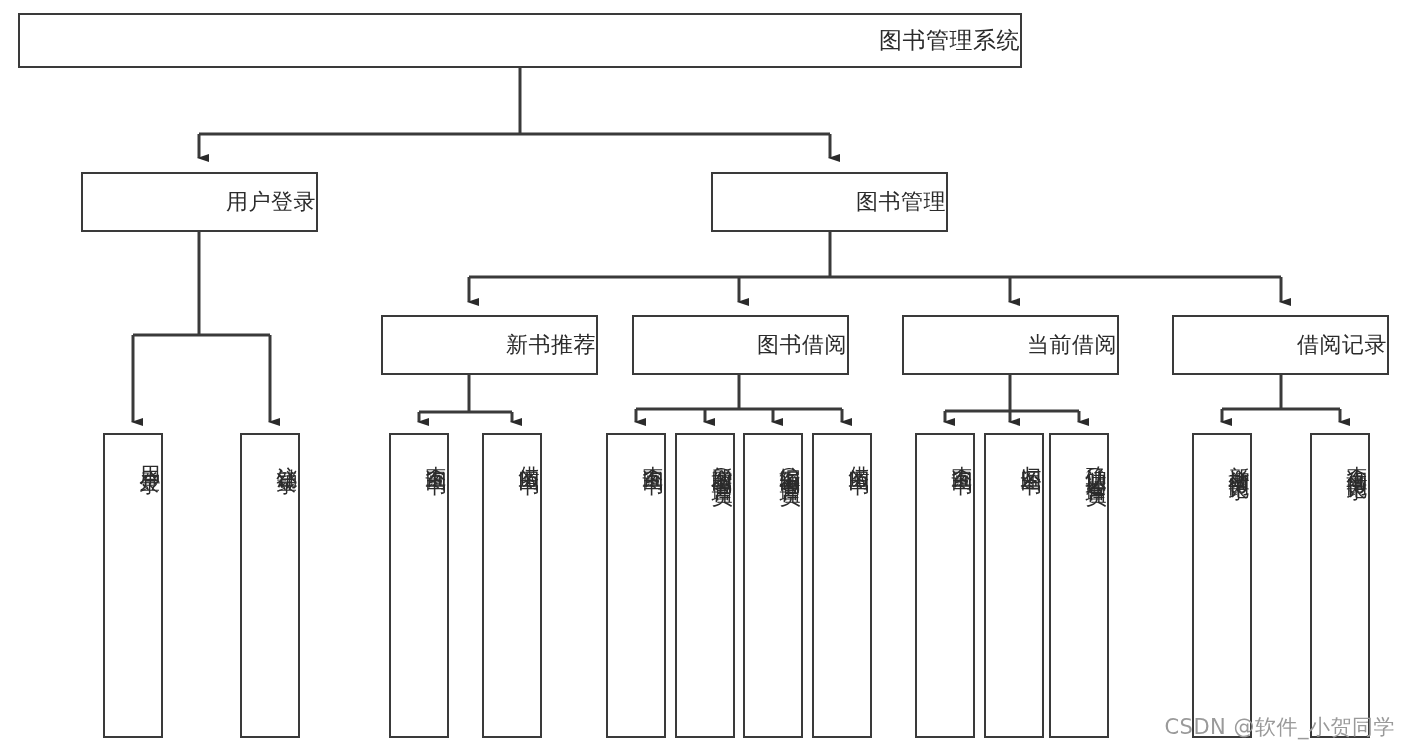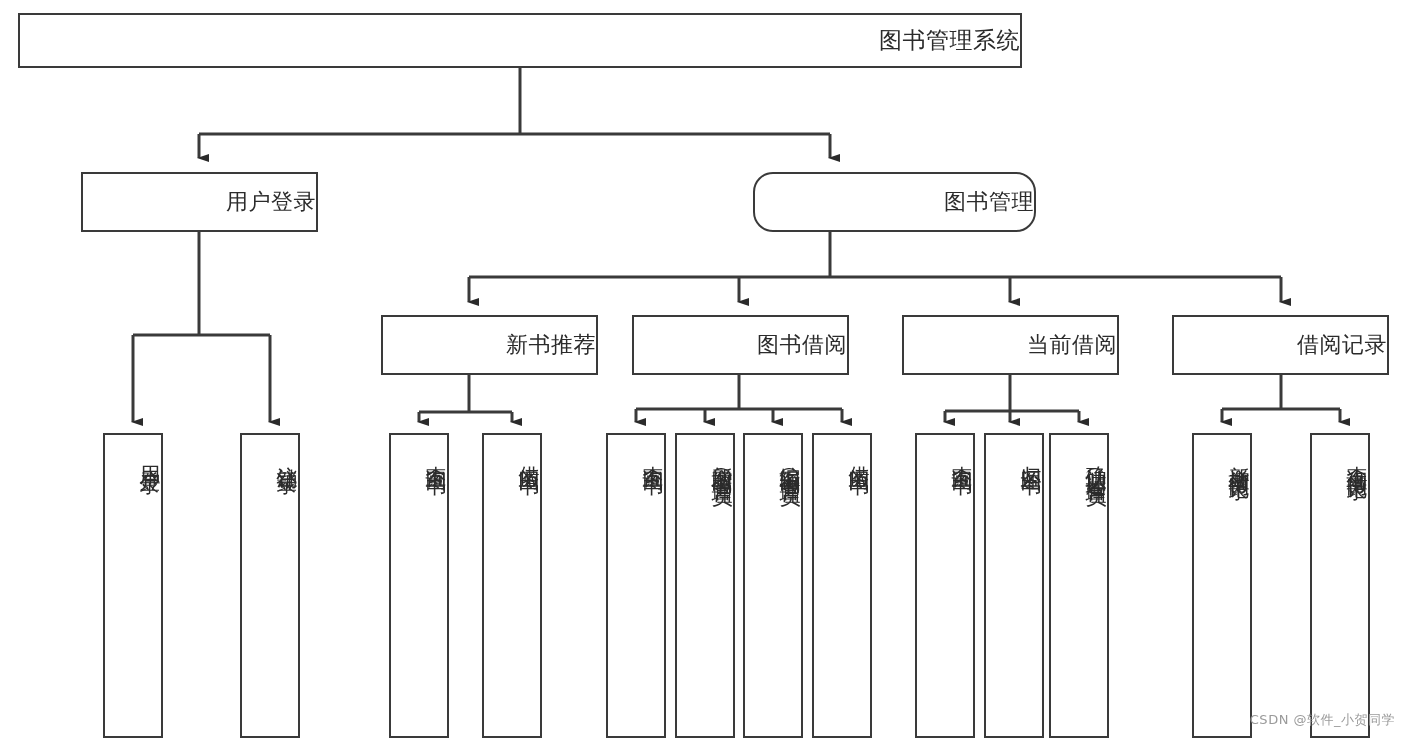--- a/index.html
+++ b/index.html
@@ -56,22 +56,22 @@
     writing-mode: vertical-rl;
     text-orientation: upright;
     font-size: 21px;
     line-height: 1.05;
     letter-spacing: 3px;
     white-space: nowrap;
   }
   .watermark {
     position: absolute;
     right: 10px;
-    bottom: 18px;
-    font-size: 13px;
+    bottom: 6px;
+    font-size: 21px;
     color: #9a9a9a;
     letter-spacing: 0.5px;
     white-space: nowrap;
   }
 </style>
 </head>
 <body>
 
 <div id="canvas">
 
@@ -125,21 +125,21 @@
     </g>
   </svg>
 
   <div class="node h root" style="left:18px; top:13px; width:1004px; height:55px;">
     <span class="label">图书管理系统</span>
   </div>
 
   <div class="node h" style="left:81px; top:172px; width:237px; height:60px;">
     <span class="label">用户登录</span>
   </div>
-  <div class="node h" style="left:753px; top:172px; width:283px; height:60px;border-radius:20px;">
+  <div class="node h" style="left:711px; top:172px; width:237px; height:60px;">
     <span class="label">图书管理</span>
   </div>
 
   <div class="node h" style="left:361px; top:315px; width:217px; height:60px;margin-left:20px;">
     <span class="label">新书推荐</span>
   </div>
   <div class="node h" style="left:902px; top:315px; width:217px; height:60px;">
     <span class="label">当前借阅</span>
   </div>
   <div class="node h" style="left:632px; top:315px; width:217px; height:60px;">

